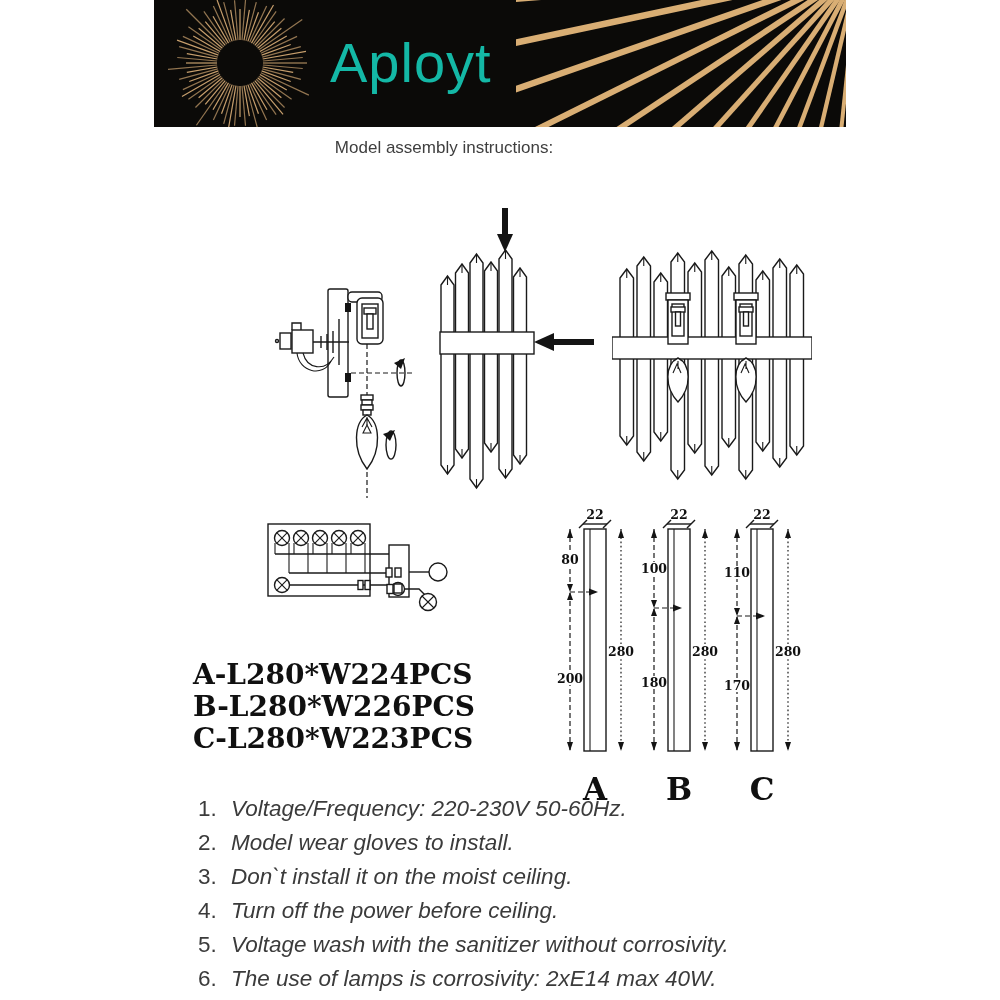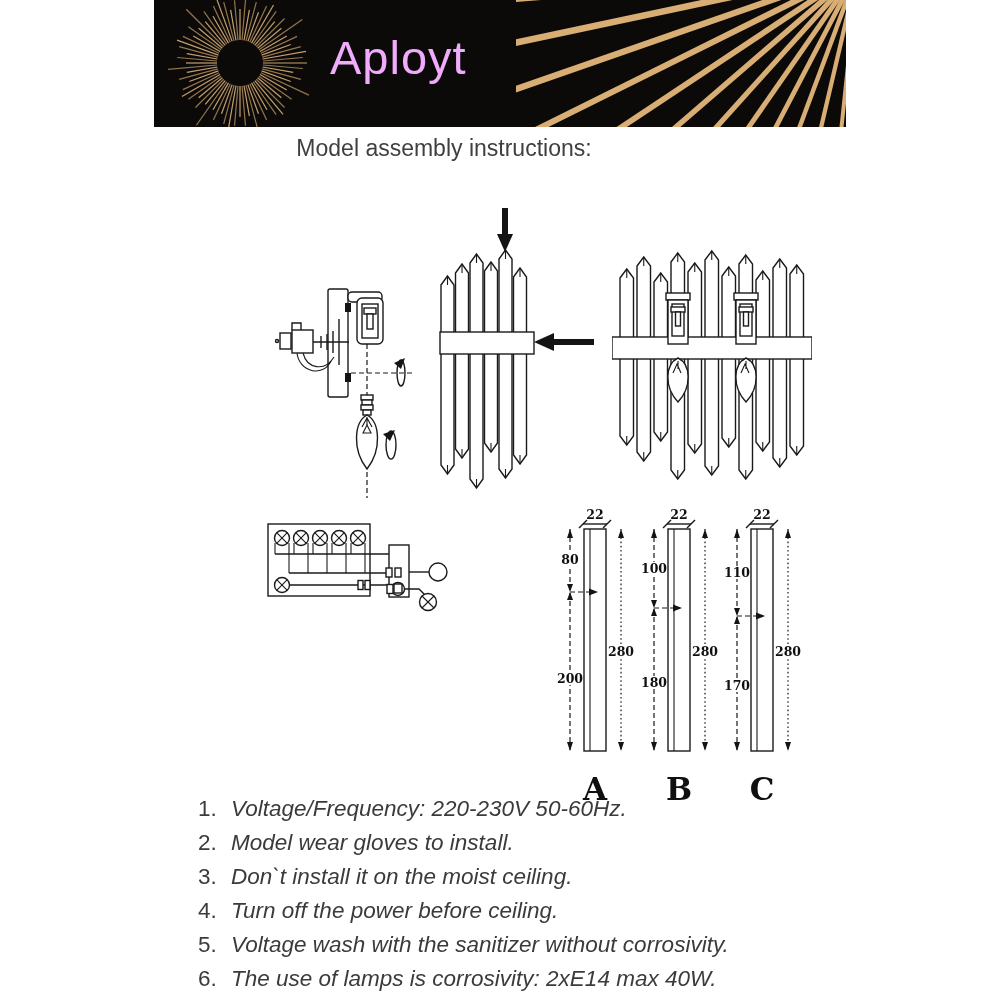--- a/index.html
+++ b/index.html
@@ -1,25 +1,25 @@
 <!DOCTYPE html>
 <html><head>
 <meta charset="utf-8">
 <style>
   html,body{margin:0;padding:0;background:#ffffff;}
   .page{position:relative;width:1000px;height:1000px;background:#fff;overflow:hidden;
         font-family:"Liberation Sans",sans-serif;color:#3b3b3b;}
   .abs{position:absolute;}
   
   .banner{position:absolute;left:154px;top:0;width:692px;height:127px;background:#0b0a08;overflow:hidden;}
-  .brand{position:absolute;left:176px;top:30px;font-size:47px;letter-spacing:1px;color:#f0abfc;
+  .brand{position:absolute;left:176px;top:30px;font-size:56px;letter-spacing:1px;color:#14b8a6;
          font-family:"Liberation Sans",sans-serif;}
   
   .title{position:absolute;left:0;top:132px;width:888px;text-align:center;
-         font-size:23px;line-height:32px;color:#3f3f3f;}
+         font-size:17px;line-height:32px;color:#3f3f3f;}
   
   .parts{position:absolute;left:193px;top:659px;width:266px;
          font-family:"DejaVu Serif","Liberation Serif",serif;font-weight:bold;
          font-size:28px;color:#101010;}
   .part-row{display:flex;justify-content:space-between;line-height:32px;white-space:nowrap;}
   
   .instructions{position:absolute;left:198px;top:797px;width:660px;font-size:22.5px;color:#3b3b3b;}
   .ins-row{display:flex;margin-bottom:11px;line-height:23px;}
   .ins-num{width:33px;flex:none;}
   .ins-text{flex:1;font-style:italic;}
@@ -331,20 +331,34 @@
     <line class="ln" x1="153" y1="60" x2="173" y2="60"></line>
     <circle class="fw" cx="182" cy="60" r="9"></circle>
     <polyline class="ln" points="148.5,77 163,77 169,83"></polyline>
     <g id="wire-lamp-out">
         <circle cx="172" cy="90" r="8.5" class="fw"></circle>
         <line x1="165.9905" y1="83.9905" x2="178.0095" y2="96.0095" class="thin"></line>
         <line x1="165.9905" y1="96.0095" x2="178.0095" y2="83.9905" class="thin"></line>
       </g>
   </svg>
 
+  <div class="parts">
+    <div class="part-row">
+      <span>A-L280*W22</span>
+      <span>4PCS</span>
+    </div>
+    <div class="part-row">
+      <span>B-L280*W22</span>
+      <span>6PCS</span>
+    </div>
+    <div class="part-row">
+      <span>C-L280*W22</span>
+      <span>3PCS</span>
+    </div>
+  </div>
 
   <svg class="abs" style="left:556px;top:502px" width="84" height="312">
     <line class="ln" x1="27" y1="22" x2="51" y2="22"></line>
     <line class="ln" x1="23" y1="26" x2="31" y2="18"></line>
     <line class="ln" x1="47" y1="26" x2="55" y2="18"></line>
     <text class="dnum" x="39" y="17">22</text>
     <rect class="fw" x="28" y="27" width="22" height="222"></rect>
     <line class="thin" x1="34" y1="27" x2="34" y2="249"></line>
     <line class="dot" x1="65" y1="27" x2="65" y2="249"></line>
     <polygon class="fb" points="62,36 68,36 65,27"></polygon>

